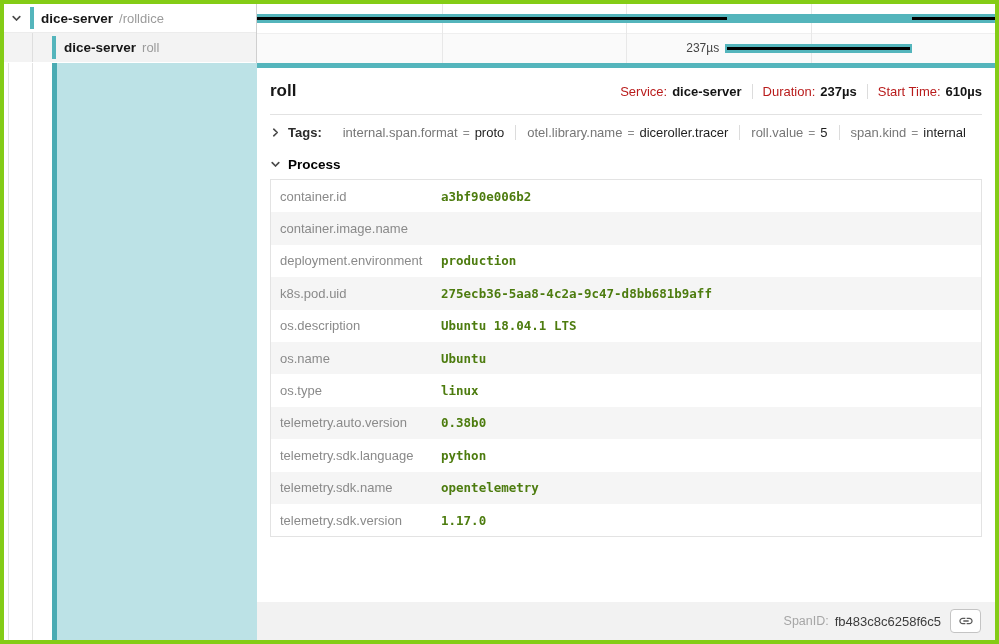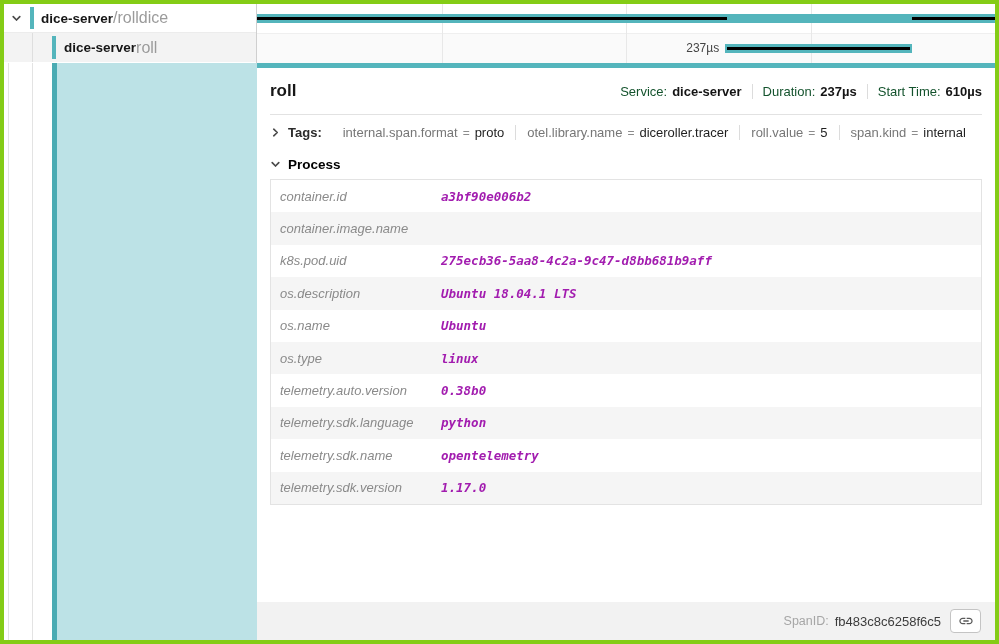--- a/index.html
+++ b/index.html
@@ -12,21 +12,21 @@
   }
 
   
   .names-panel { position:absolute; left:0; top:0; width:253px; height:59px; border-right:1px solid #cfcfcf; background:#fff; }
   .name-row { position:relative; height:29px; display:flex; align-items:center; cursor:pointer; }
   .name-row1 { border-bottom:1px solid #ececec; background:#fff; }
   .name-row2 { background:#f3f3f3; height:29px; }
   .chev-btn { display:flex; align-items:center; justify-content:center; width:14px; margin-left:5px; }
   .color-bar { width:4px; height:22px; background:#54B5BC; margin-left:7px; flex:0 0 auto; }
   .svc-name { font-size:13.5px; font-weight:bold; color:#161616; margin-left:7px; white-space:nowrap; }
-  .op-name  { font-size:16px; color:#9b9b9b; margin-left:0; white-space:nowrap; }
+  .op-name  { font-size:13px; color:#9b9b9b; margin-left:6px; white-space:nowrap; }
   .guide28  { position:absolute; left:28px; top:0; bottom:0; width:1px; background:#dedede; }
   .row2-bar { position:absolute; left:48px; top:3px; width:4px; height:23px; background:#54B5BC; }
   .row2-text { position:absolute; left:60px; top:0; height:100%; display:flex; align-items:center; }
 
   
   .timeline-panel { position:absolute; left:253px; top:0; right:0; height:59px; background:#fff; }
   .tl-row2-bg { position:absolute; left:0; right:0; top:30px; height:29px; background:#fafafa; }
   .tl-divider { position:absolute; left:0; right:0; top:29px; height:1px; background:#efefef; }
   .gridline { position:absolute; top:0; bottom:0; width:1px; background:#e8e8e8; }
   .span-bar { position:absolute; height:9px; background:#54B5BC; cursor:pointer; }
@@ -44,40 +44,40 @@
   .lf-stripe { position:absolute; left:48px; top:0; bottom:0; width:5px; background:#4AABB3; }
   .lf-fill { position:absolute; left:53px; right:0; top:0; bottom:0; background:#BCE2E6; }
 
   
   .detail-panel { position:absolute; left:253px; top:59px; right:0; height:577px; background:#fff; }
   .accent-strip { height:5px; background:#54B5BC; }
   .pad { padding:0 13px; }
   .detail-header { display:flex; justify-content:space-between; align-items:center; height:47px; border-bottom:1px solid #e2e2e2; }
   .detail-title { font-size:17px; font-weight:bold; color:#171717; }
   .meta { display:flex; align-items:center; font-size:13px; white-space:nowrap; }
-  .meta-label { color:#14532d; margin-right:5px; }
+  .meta-label { color:#b91c1c; margin-right:5px; }
   .meta-value { color:#141414; font-weight:bold; }
   .meta-sep { width:1px; height:15px; background:#dcdcdc; margin:0 10px; }
 
   .tags-row { display:flex; align-items:center; height:35px; font-size:13px; cursor:pointer; }
   .tags-label { font-weight:bold; color:#2b2b2b; margin:0 21px 0 7px; }
   .tag-item { display:flex; align-items:center; white-space:nowrap; }
   .tag-key { color:#767676; }
   .tag-eq { color:#8c8c8c; margin:0 5px; font-size:12px; }
   .tag-val { color:#1f1f1f; }
   .tag-sep { width:1px; height:15px; background:#dcdcdc; margin:0 11px; }
 
   .process-header { display:flex; align-items:center; height:29px; cursor:pointer; }
   .process-label { font-weight:bold; font-size:13.5px; color:#000000; margin-left:7px; }
 
   .kv-table { border:1px solid #e3e3e3; background:#fff; }
-  .prow { display:flex; align-items:center; height:32.4px;font-style:italic; }
+  .prow { display:flex; align-items:center; height:32.4px; }
   .prow:nth-child(even) { background:#f5f5f5; }
   .pkey { width:170px; flex:0 0 auto; padding-left:9px; font-size:13px; color:#8a8a8a; }
-  .pval { font-family:"DejaVu Sans Mono", monospace; font-size:12.5px; font-weight:bold; color:#a21caf; white-space:nowrap; }
+  .pval { font-family:"DejaVu Sans Mono", monospace; font-size:12.5px; font-weight:bold; color:#4d7c0f; white-space:nowrap; }
 
   
   .detail-footer { position:absolute; left:253px; right:0; top:598px; height:38px; background:#f2f2f2; display:flex; align-items:center; justify-content:flex-end; padding-right:14px; }
   .spanid-label { font-size:12.5px; color:#a6a6a6; }
   .spanid-value { font-size:13px; color:#3c3c3c; margin-left:6px; }
   .link-btn { width:31px; height:24px; margin-left:9px; background:#fff; border:1px solid #c4c4c4; border-radius:4px; display:flex; align-items:center; justify-content:center; cursor:pointer; }
 
   .bottom-strip { position:absolute; left:0; right:0; top:636px; height:4px; background:#c8c8c8; }
 </style>
 </head>
@@ -189,20 +189,24 @@
 
       <div class="kv-table">
         <div class="prow">
           <div class="pkey">container.id</div>
           <div class="pval">a3bf90e006b2</div>
         </div>
         <div class="prow">
           <div class="pkey">container.image.name</div>
         </div>
         <div class="prow">
+          <div class="pkey">deployment.environment</div>
+          <div class="pval">production</div>
+        </div>
+        <div class="prow">
           <div class="pkey">k8s.pod.uid</div>
           <div class="pval">275ecb36-5aa8-4c2a-9c47-d8bb681b9aff</div>
         </div>
         <div class="prow">
           <div class="pkey">os.description</div>
           <div class="pval">Ubuntu 18.04.1 LTS</div>
         </div>
         <div class="prow">
           <div class="pkey">os.name</div>
           <div class="pval">Ubuntu</div>

